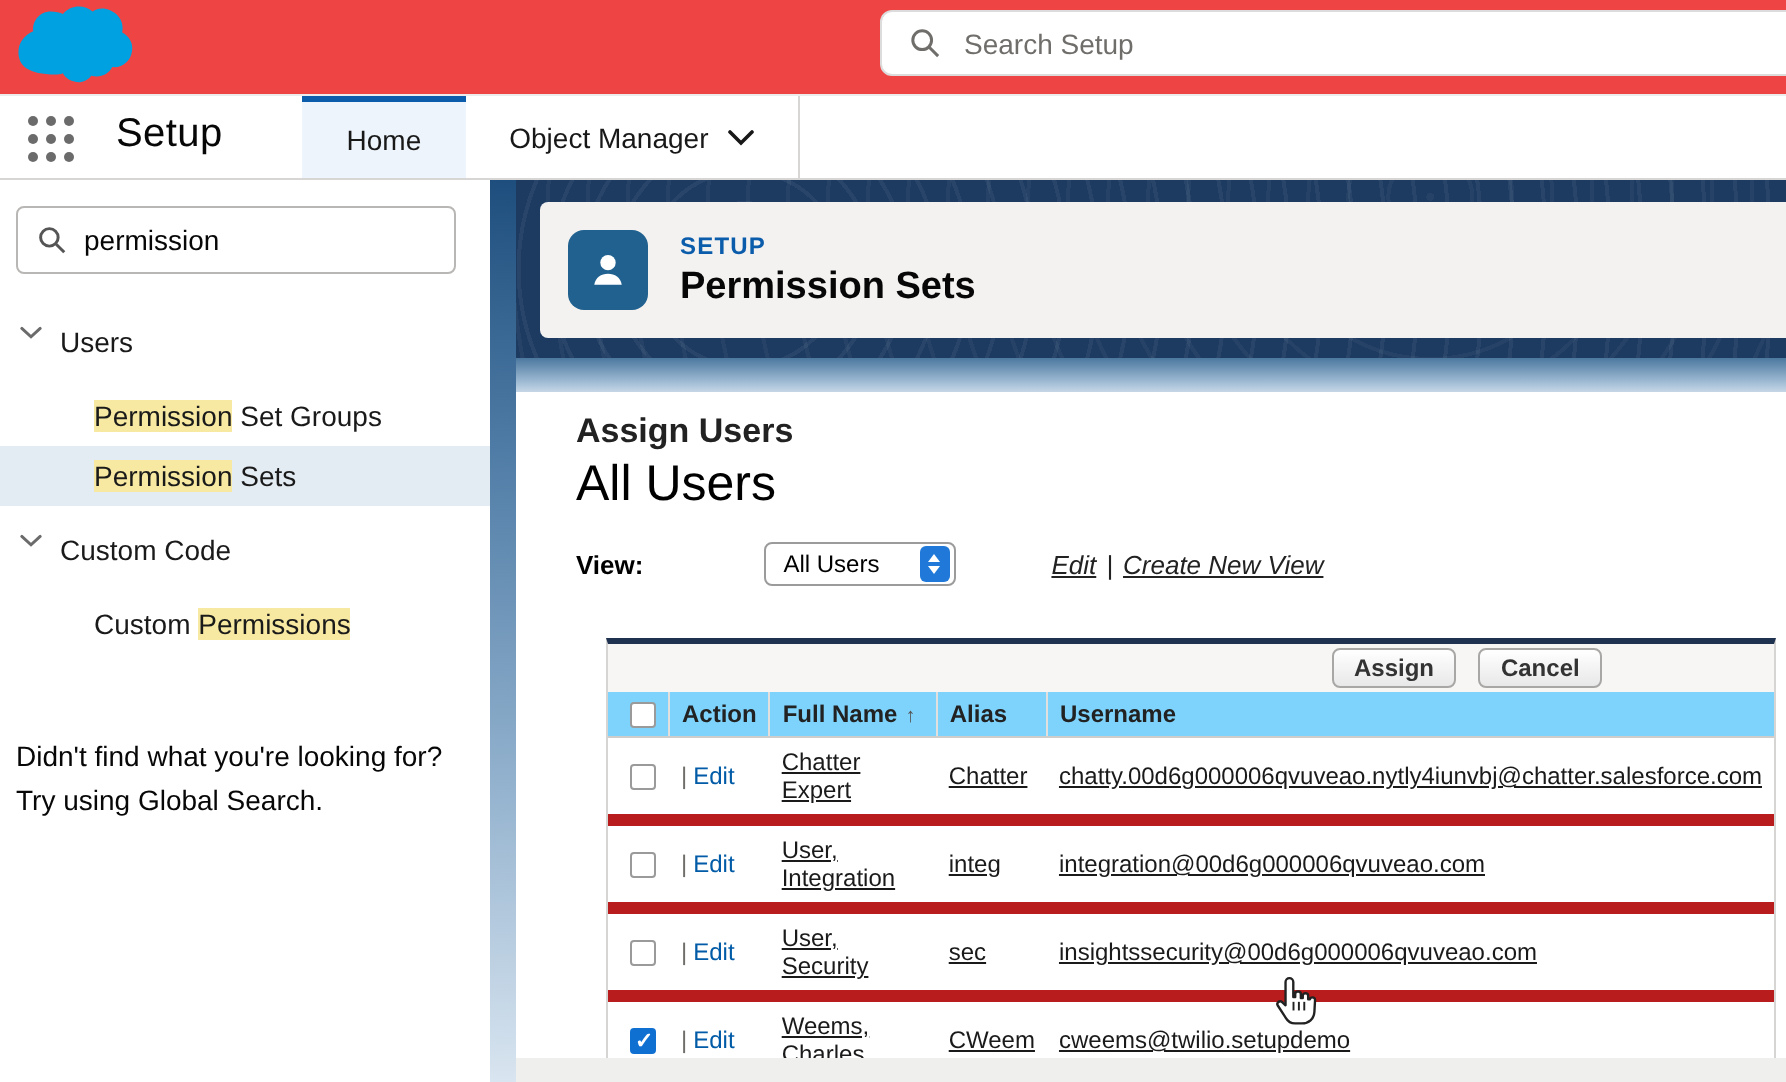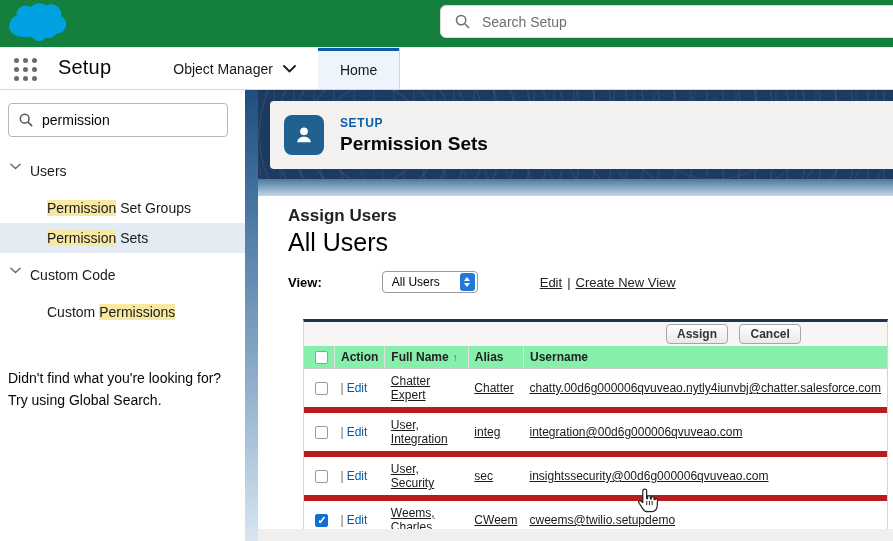--- a/index.html
+++ b/index.html
@@ -5,21 +5,21 @@
   :root{
     --logo-blue:#00a1e0; --accent-blue:#0b5cab; --banner-navy:#1d3b61;
     --icon-blue:#20618f; --hl-yellow:#f7e9a2; --selected-row:#e4ecf3;
     --link-blue:#015ba7; --check-blue:#1070d2;
   }
   *{box-sizing:border-box; margin:0; padding:0;}
   body{font-family:"Liberation Sans",sans-serif; background:#fff;}
   .screen{position:relative; width:893px; height:541px; overflow:hidden; background:#fff; font-family:"Liberation Sans",sans-serif;}
 
   
-  .topbar{position:absolute; left:0; top:0; width:893px; height:47px; background:#15803d;}
+  .topbar{position:absolute; left:0; top:0; width:893px; height:47px; background:#ef4444;}
   .logo{position:absolute; left:6px; top:2px; width:62px; height:42px;}
   .global-search{position:absolute; left:440px; top:5px; width:460px; height:33px; border:1px solid #dcdcdc; border-radius:6px; background:#fff; display:flex; align-items:center; padding-left:14px;}
   .global-search svg{flex:0 0 auto; margin-right:12px;}
   .global-search input{border:none; outline:none; font-size:14px; color:#444; width:300px; font-family:inherit; background:transparent;}
   .global-search input::placeholder{color:#706e6b;}
 
   
   .navbar{position:absolute; left:0; top:47px; width:893px; height:43px; background:#fff; border-top:1px solid #ececec; border-bottom:1px solid #d8d6d4; display:flex; align-items:stretch;}
   .waffle{width:26px; height:24px; margin:10px 0 0 14px; display:grid; grid-template-columns:repeat(3,6px); grid-template-rows:repeat(3,6px); gap:3px;}
   .waffle i{width:5px; height:5px; border-radius:50%; background:#6b6b6b;}
@@ -66,33 +66,33 @@
   .subtitle{font-size:17px; font-weight:bold; color:#222;}
   .big-title{font-size:25px; color:#000; margin-top:2px; font-weight:400;}
   .view-row{display:flex; align-items:center; margin-top:14px; font-size:13px; color:#000;gap:48px;}
   .view-label{font-weight:bold;}
   .select{margin-left:12px; width:96px; height:22px; border:1px solid #9b9b9b; border-radius:4px; background:#fff; display:flex; align-items:center; justify-content:space-between; padding-left:9px; cursor:pointer;}
   .select .val{font-size:12px; color:#000;}
   .stepper{width:15px; height:18px; margin-right:2px; background:#2079d8; border-radius:3px; display:flex; flex-direction:column; align-items:center; justify-content:center; gap:2px;}
   .stepper i{width:0; height:0; border-left:3px solid transparent; border-right:3px solid transparent;}
   .stepper i.up{border-bottom:4px solid #fff;}
   .stepper i.down{border-top:4px solid #fff;}
-  .view-links{margin-left:14px; font-size:13px; color:#222;}
+  .view-links{font-size:13px; color:#222;font-style:italic;}
   .view-links a{color:#222; text-decoration:underline; cursor:pointer;}
   .view-links .sep{margin:0 5px; text-decoration:none;}
 
   
   .table-card{margin:26px 5px 0 15px; border:1px solid #d7d5d3; border-top:3px solid #1f3250; background:#f7f6f5;}
   .btn-row{padding:2px 0; white-space:nowrap;}
   .btn-row.top{padding-left:362px;}
   .btn-row.bottom{padding:5px 0 6px 355px; background:#f2f1f0; border-top:1px solid #dcdbd9;}
   .btn{display:inline-block; font-size:12px; font-weight:bold; color:#333; background:linear-gradient(#ffffff,#e8e8e9); border:1px solid #a9a7a5; border-radius:4px; padding:2px 10px; margin-right:7px; cursor:pointer; font-family:inherit;}
   table{width:100%; border-collapse:collapse; font-size:12px; background:#fff;}
   th,td{padding:5px 6px; text-align:left; font-weight:normal;}
-  thead tr{background:#86efac;}
+  thead tr{background:#7dd3fc;}
   thead th{font-weight:bold; color:#222; border-bottom:1px solid #cfcdcb; border-right:1px solid #e2e0de; padding:4px 6px;}
   thead th:last-child{border-right:none;}
   tbody td{border-bottom:6px solid #b91c1c; color:#1a1a1a;margin-left:13px;}
   .sort-arrow{font-size:10px; color:#555; margin-left:4px;}
   .cb{width:13px; height:13px; border:1px solid #9a9a9a; border-radius:2px; background:#fff; cursor:pointer; position:relative;}
   .cb.checked{background:var(--check-blue); border-color:var(--check-blue);}
   .cb.checked::after{content:"✓"; position:absolute; left:1.5px; top:-1px; color:#fff; font-size:11px; font-weight:bold;}
   td.cb-cell, th.cb-cell{padding-left:11px;}
   .pipe{color:#706e6b; margin-right:3px;}
   a.edit{color:var(--link-blue); text-decoration:none; cursor:pointer;}
@@ -129,28 +129,28 @@
         <i></i>
         <i></i>
         <i></i>
         <i></i>
         <i></i>
         <i></i>
         <i></i>
     </div>
     <div class="app-label">Setup</div>
     <div class="tabs">
+      <div class="tab active">
+        <span>Home</span>
+      </div>
       <div class="tab">
         <span>Object Manager</span>
         <svg class="chev" width="13" height="8" viewBox="0 0 13 8">
           <polyline points="1,1 6.5,6.5 12,1" fill="none" stroke="#181818" stroke-width="1.8" stroke-linecap="round"></polyline>
         </svg>
-      </div>
-      <div class="tab active">
-        <span>Home</span>
       </div>
       <div class="tab-divider"></div>
     </div>
   </div>
 
   <div class="sidebar">
     <div class="side-search">
       <svg width="14" height="14" viewBox="0 0 16 16">
         <circle cx="6.5" cy="6.5" r="5" fill="none" stroke="#555" stroke-width="1.7"></circle>
         <line x1="10.4" y1="10.4" x2="15" y2="15" stroke="#555" stroke-width="1.7"></line>

